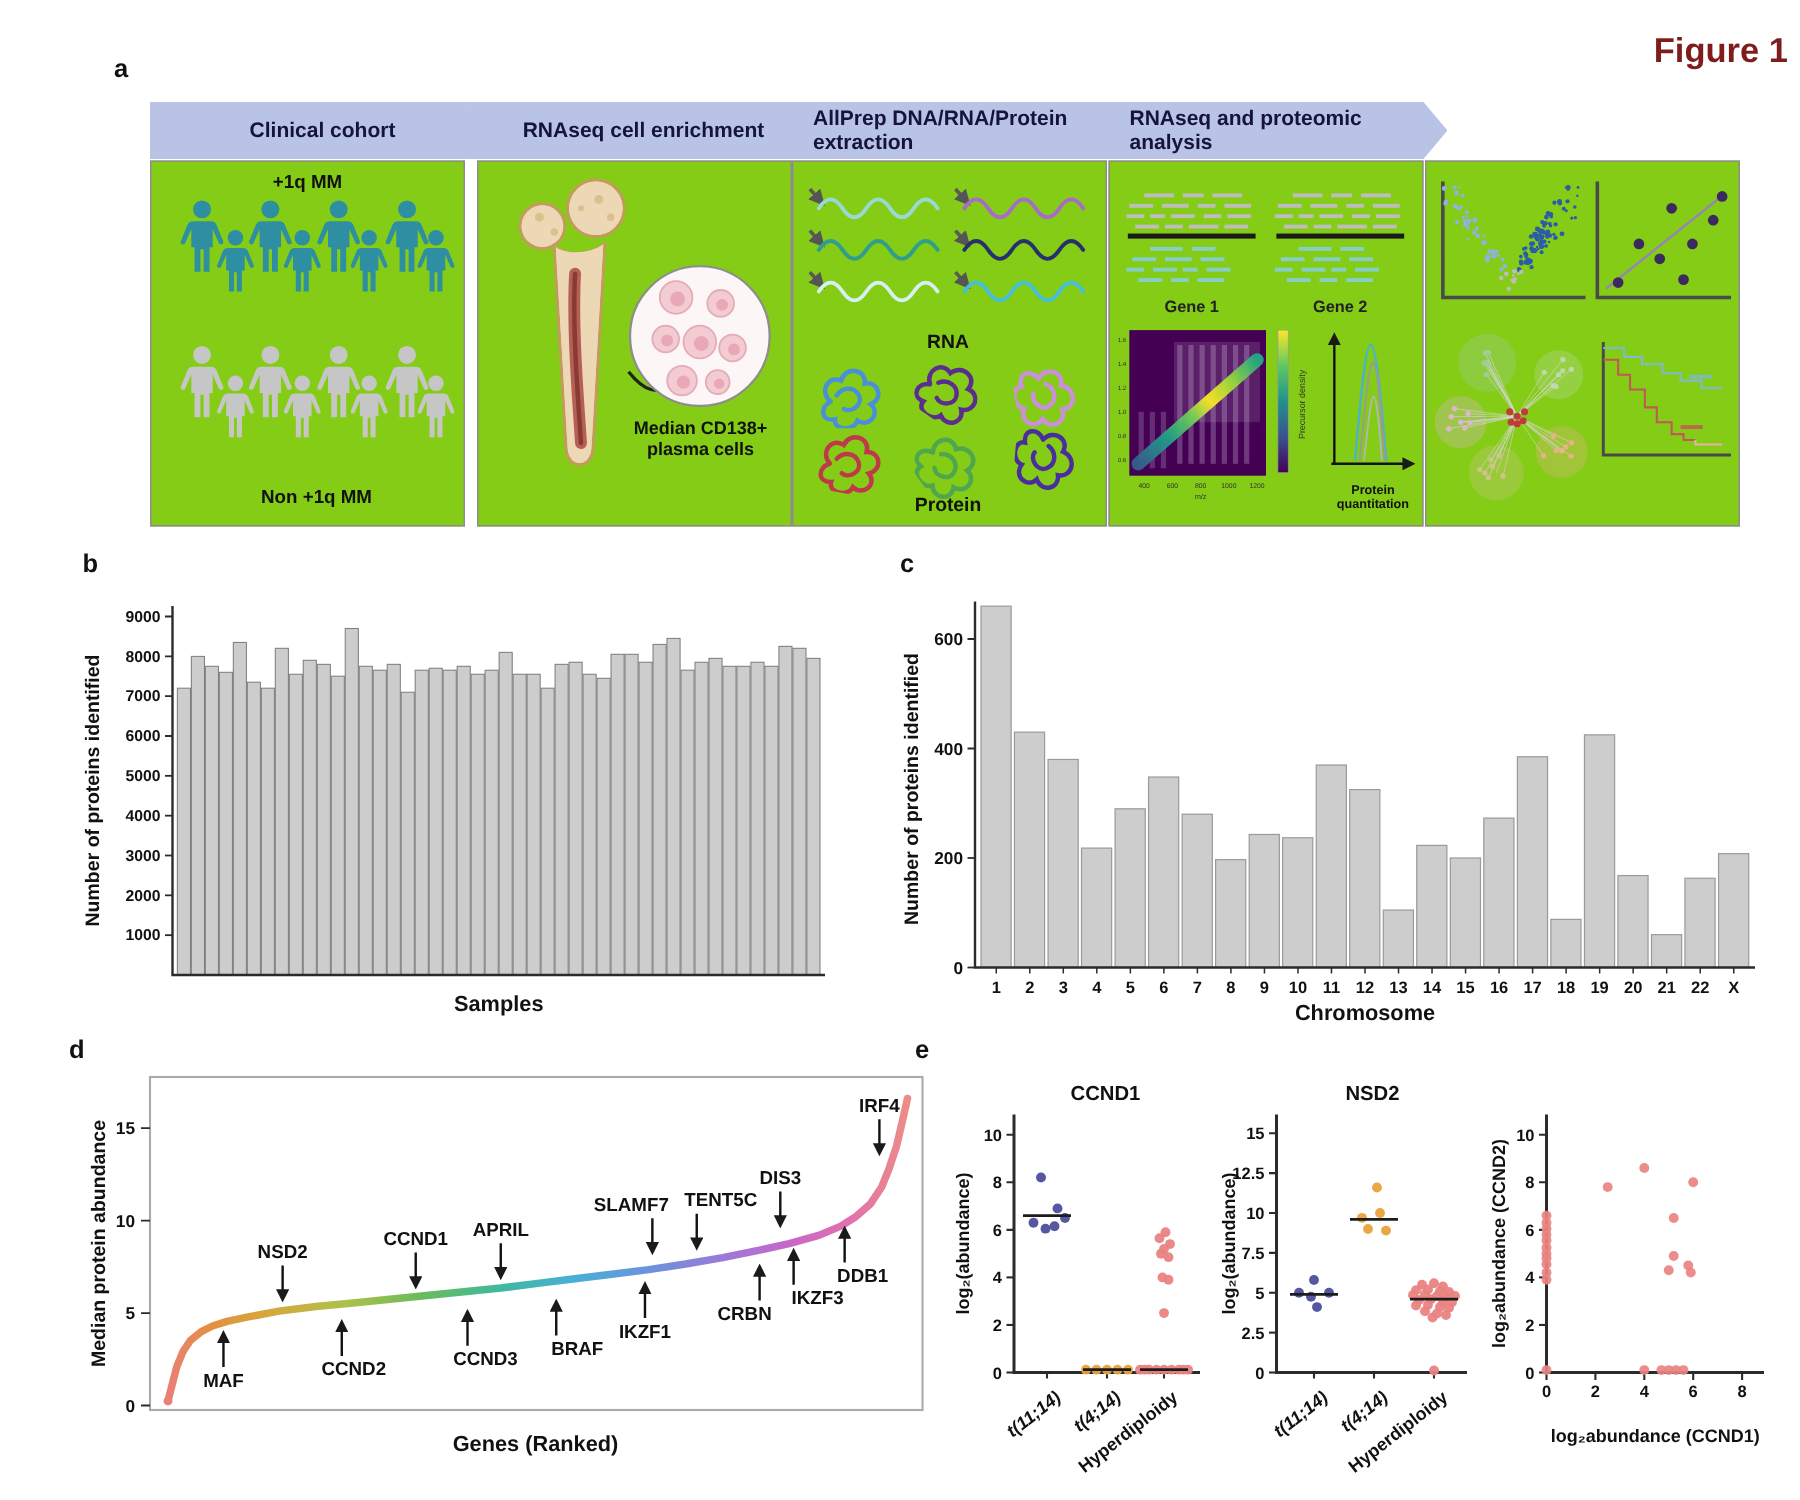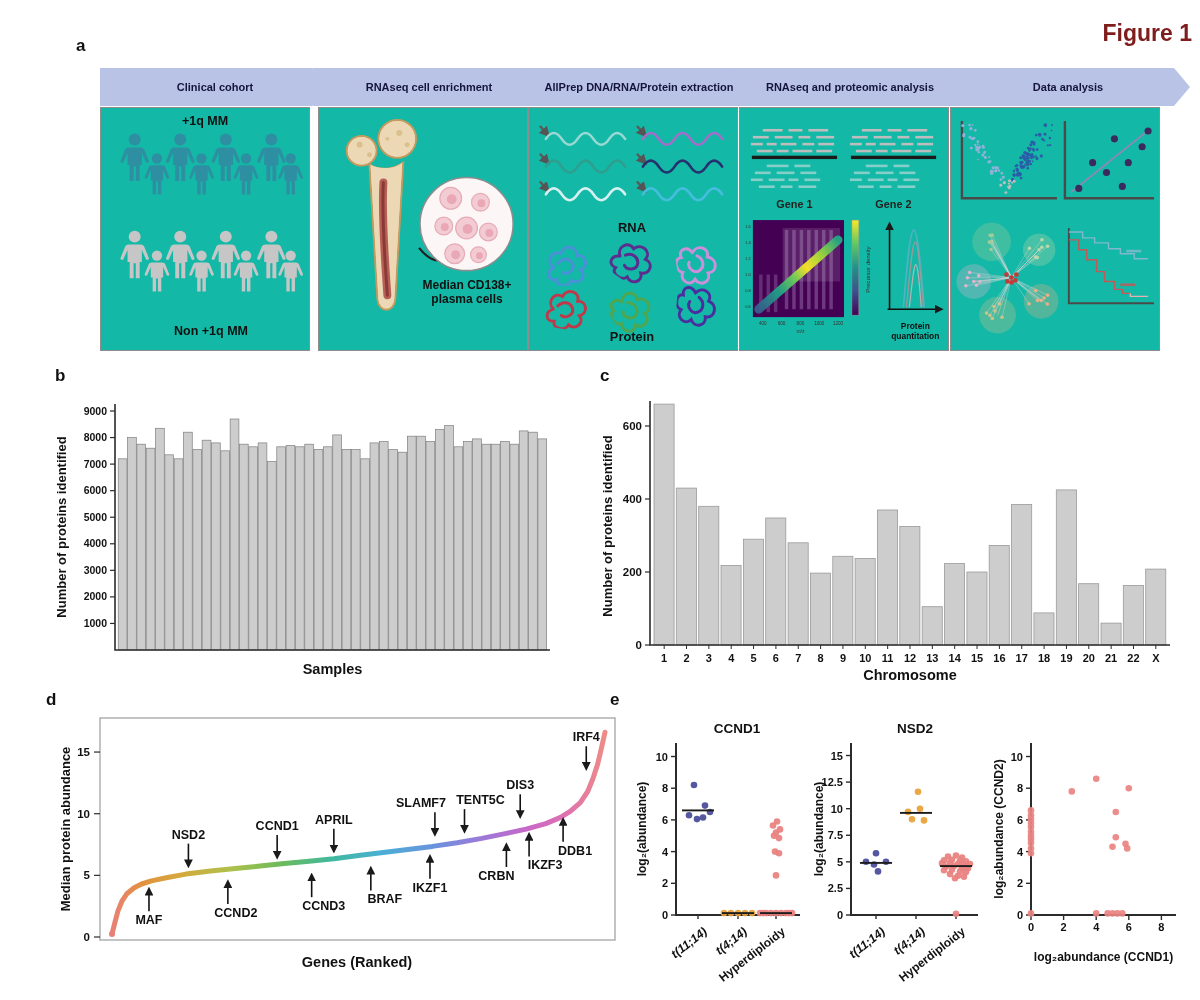--- a/index.html
+++ b/index.html
@@ -2,26 +2,26 @@
 <html style="--header-bg: #b9c3e6; --header-text: #14143c; --cohort-teal: #2e8fa2; --cohort-gray: #c6c6c6; --bar-fill: #cdcdcd; --bar-stroke: #7f7f7f; --axis: #2b2b2b; --strip-blue: #4c4f9c; --strip-orange: #e9a23b; --strip-salmon: #e98381;"><head>
 <meta charset="utf-8">
 <style>
   html,body{margin:0;padding:0;background:#fff;}
   #page{position:relative;width:1200px;height:1000px;background:#fff;
         font-family:"Liberation Sans",sans-serif;overflow:hidden;}
   .fig-label{position:absolute;left:1082px;top:20px;width:110px;text-align:right;
              font-size:23px;font-weight:bold;color:#7f1d1d;}
   .panel-letter{position:absolute;font-size:17px;font-weight:bold;color:#111;}
   .wf-header{position:absolute;top:68px;height:38px;background:var(--header-bg,#b9c3e6);
-             color:var(--header-text,#14143c);font-weight:bold;font-size:11px;line-height:1.12;
+             color:var(--header-text,#14143c);font-weight:bold;font-size:14px;line-height:1.12;
              display:flex;align-items:center;justify-content:center;text-align:left;
              padding:0 18px 0 20px;box-sizing:border-box;}
   .wf-first{clip-path:polygon(0 0,calc(100% - 16px) 0,100% 50%,calc(100% - 16px) 100%,0 100%);}
   .wf-mid{clip-path:polygon(0 0,calc(100% - 16px) 0,100% 50%,calc(100% - 16px) 100%,0 100%,14px 50%);}
-  .wf-box{position:absolute;top:107px;height:244px;width:210px;background:#14b8a6;
+  .wf-box{position:absolute;top:107px;height:244px;width:210px;background:#84cc16;
           border:1.6px solid #8d8d8d;box-sizing:border-box;}
   .box-svg{position:absolute;left:1px;top:1px;width:205px;height:238px;}
   .cap{position:absolute;font-weight:bold;color:#111;text-align:center;font-size:12.5px;}
   .person-teal{fill:var(--cohort-teal,#2e8fa2);}
   .person-gray{fill:var(--cohort-gray,#c6c6c6);}
   svg text{font-family:"Liberation Sans",sans-serif;}
   .chart{position:absolute;}
 </style>
 </head>
 <body>
@@ -66,21 +66,20 @@
   <div class="panel-letter" style="left:76px;top:36px">a</div>
   <div class="panel-letter" style="left:55px;top:366px">b</div>
   <div class="panel-letter" style="left:600px;top:366px">c</div>
   <div class="panel-letter" style="left:46px;top:690px">d</div>
   <div class="panel-letter" style="left:610px;top:690px">e</div>
 
   <div class="wf-header wf-first" style="left:100px;width:228px">Clinical cohort</div>
   <div class="wf-header wf-mid" style="left:312px;width:232px">RNAseq cell enrichment</div>
   <div class="wf-header wf-mid" style="left:522px;width:232px">AllPrep DNA/RNA/Protein extraction</div>
   <div class="wf-header wf-mid" style="left:733px;width:232px">RNAseq and proteomic analysis</div>
-  <div class="wf-header wf-mid" style="left:944px;width:246px">Data analysis</div>
 
   <div class="wf-box" style="left:100px">
     <div class="cap" style="left:0;right:0;top:6px">+1q MM</div>
     <svg class="box-svg" viewBox="0 0 207 240">
       <g class="person-teal">
         <use href="#person" x="16" y="24" width="34" height="52"></use>
           <use href="#person" x="62" y="24" width="34" height="52"></use>
         <use href="#person" x="108" y="24" width="34" height="52"></use>
           <use href="#person" x="154" y="24" width="34" height="52"></use>
         <use href="#person" x="41" y="44" width="29" height="45"></use>

